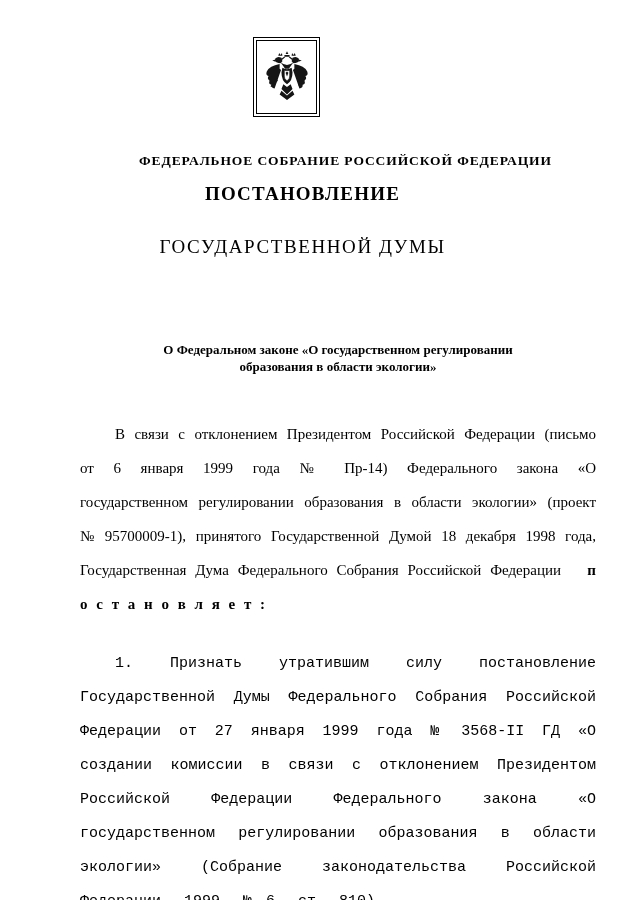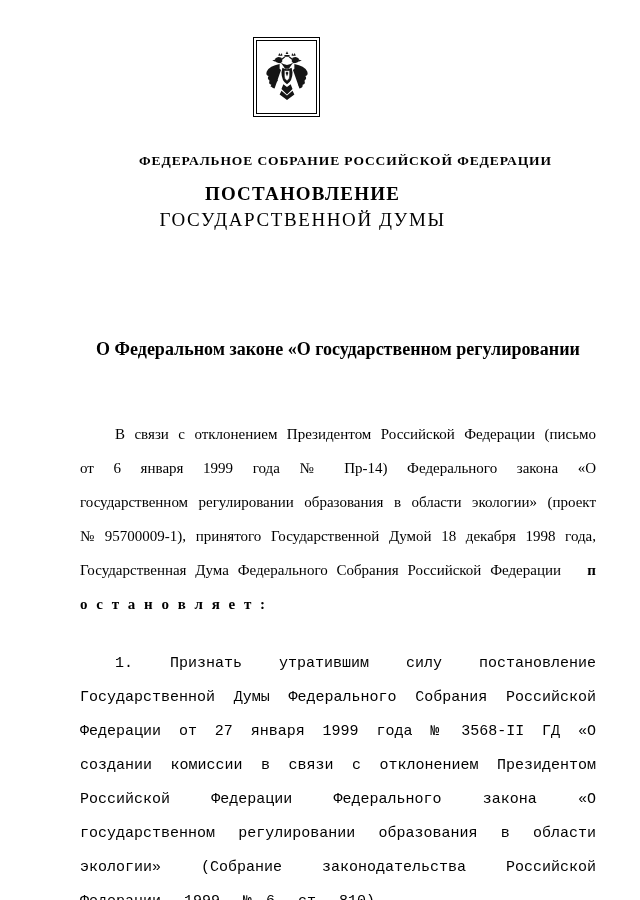--- a/index.html
+++ b/index.html
@@ -34,30 +34,30 @@
     white-space: nowrap;
     margin-left: 43px;
   }
   .doc-type {
     position: absolute; top: 183px; left: 0; width: 605px;
     text-align: center;
     font-size: 19px; font-weight: 700; letter-spacing: 1.2px;
     white-space: nowrap;
   }
   .doc-subtype {
-    position: absolute; top: 209px; left: 0; width: 605px;
+    position: absolute; top: 236px; left: 0; width: 605px;
     text-align: center;
     font-size: 19px; font-weight: 400; letter-spacing: 1.6px;
     white-space: nowrap;
   }
 
   .title-block {
     position: absolute; top: 341px; left: 80px; width: 516px;
     text-align: center;
-    font-weight: 700; font-size: 18px; line-height: 17px;
+    font-weight: 700; font-size: 13px; line-height: 17px;
   }
 
   .body-block {
     position: absolute; top: 417px; left: 80px; width: 516px;
     font-size: 15px; line-height: 34px;
     word-spacing: 5px;
   }
   .para {
     text-align: justify;
     text-align-last: left;
@@ -101,20 +101,21 @@
   </div>
 
   <div class="org-line">ФЕДЕРАЛЬНОЕ СОБРАНИЕ РОССИЙСКОЙ ФЕДЕРАЦИИ</div>
 
   <div class="doc-type">ПОСТАНОВЛЕНИЕ</div>
 
   <div class="doc-subtype">ГОСУДАРСТВЕННОЙ ДУМЫ</div>
 
   <div class="title-block">
     <div>О Федеральном законе «О государственном регулировании</div>
+    <div>образования  в области экологии»</div>
   </div>
 
   <div class="body-block">
     <p class="para"><span>В связи с отклонением Президентом Российской Федерации (письмо от 6 января 1999 года № Пр-14) Федерального закона «О государственном регулировании образования в области экологии» (проект № 95700009-1), принятого Государственной Думой 18 декабря 1998 года, Государственная Дума Федерального Собрания Российской Федерации</span>&nbsp;&nbsp; <span class="spaced-bold">п о с т а н о в л я е т :</span></p>
     <p class="para"><span>1. Признать утратившим силу постановление Государственной Думы Федерального Собрания Российской Федерации от 27 января 1999 года № 3568-II ГД «О создании комиссии в связи с отклонением Президентом Российской Федерации Федерального закона «О государственном регулировании образования в области экологии» (Собрание законодательства Российской Федерации, 1999, № 6, ст. 810).</span></p>
   </div>
 
 </div>
 
 </body></html>

